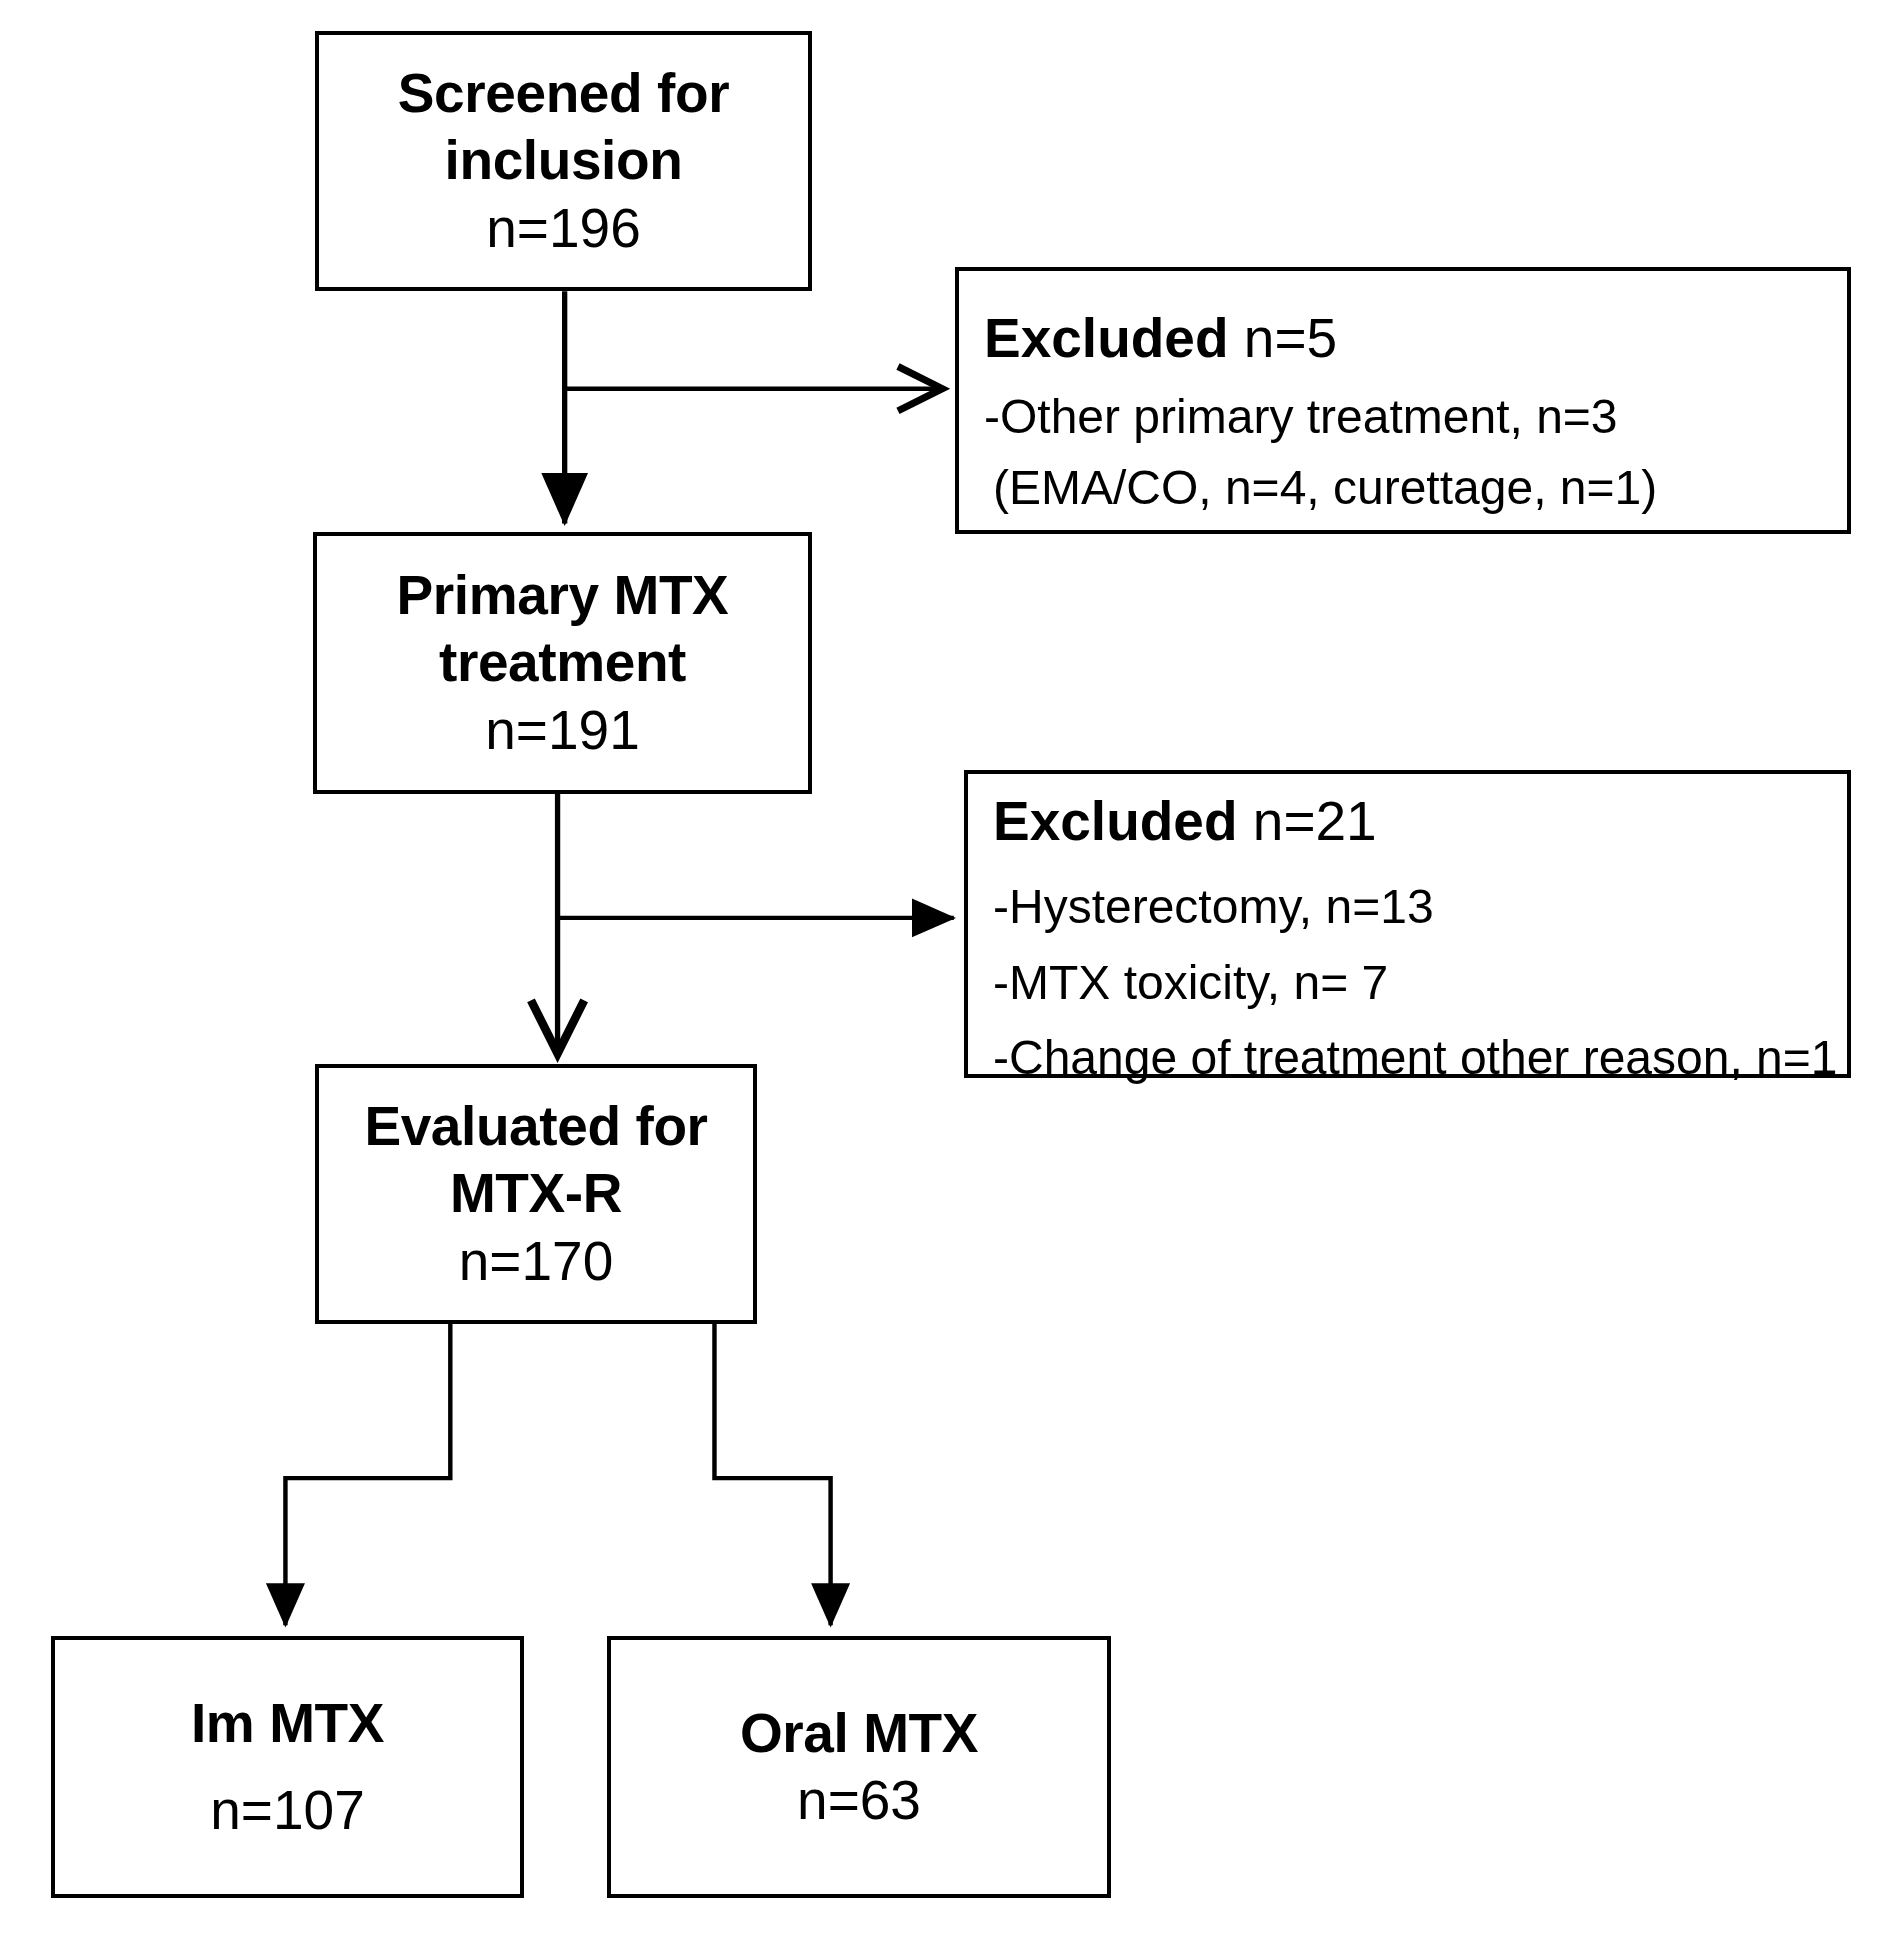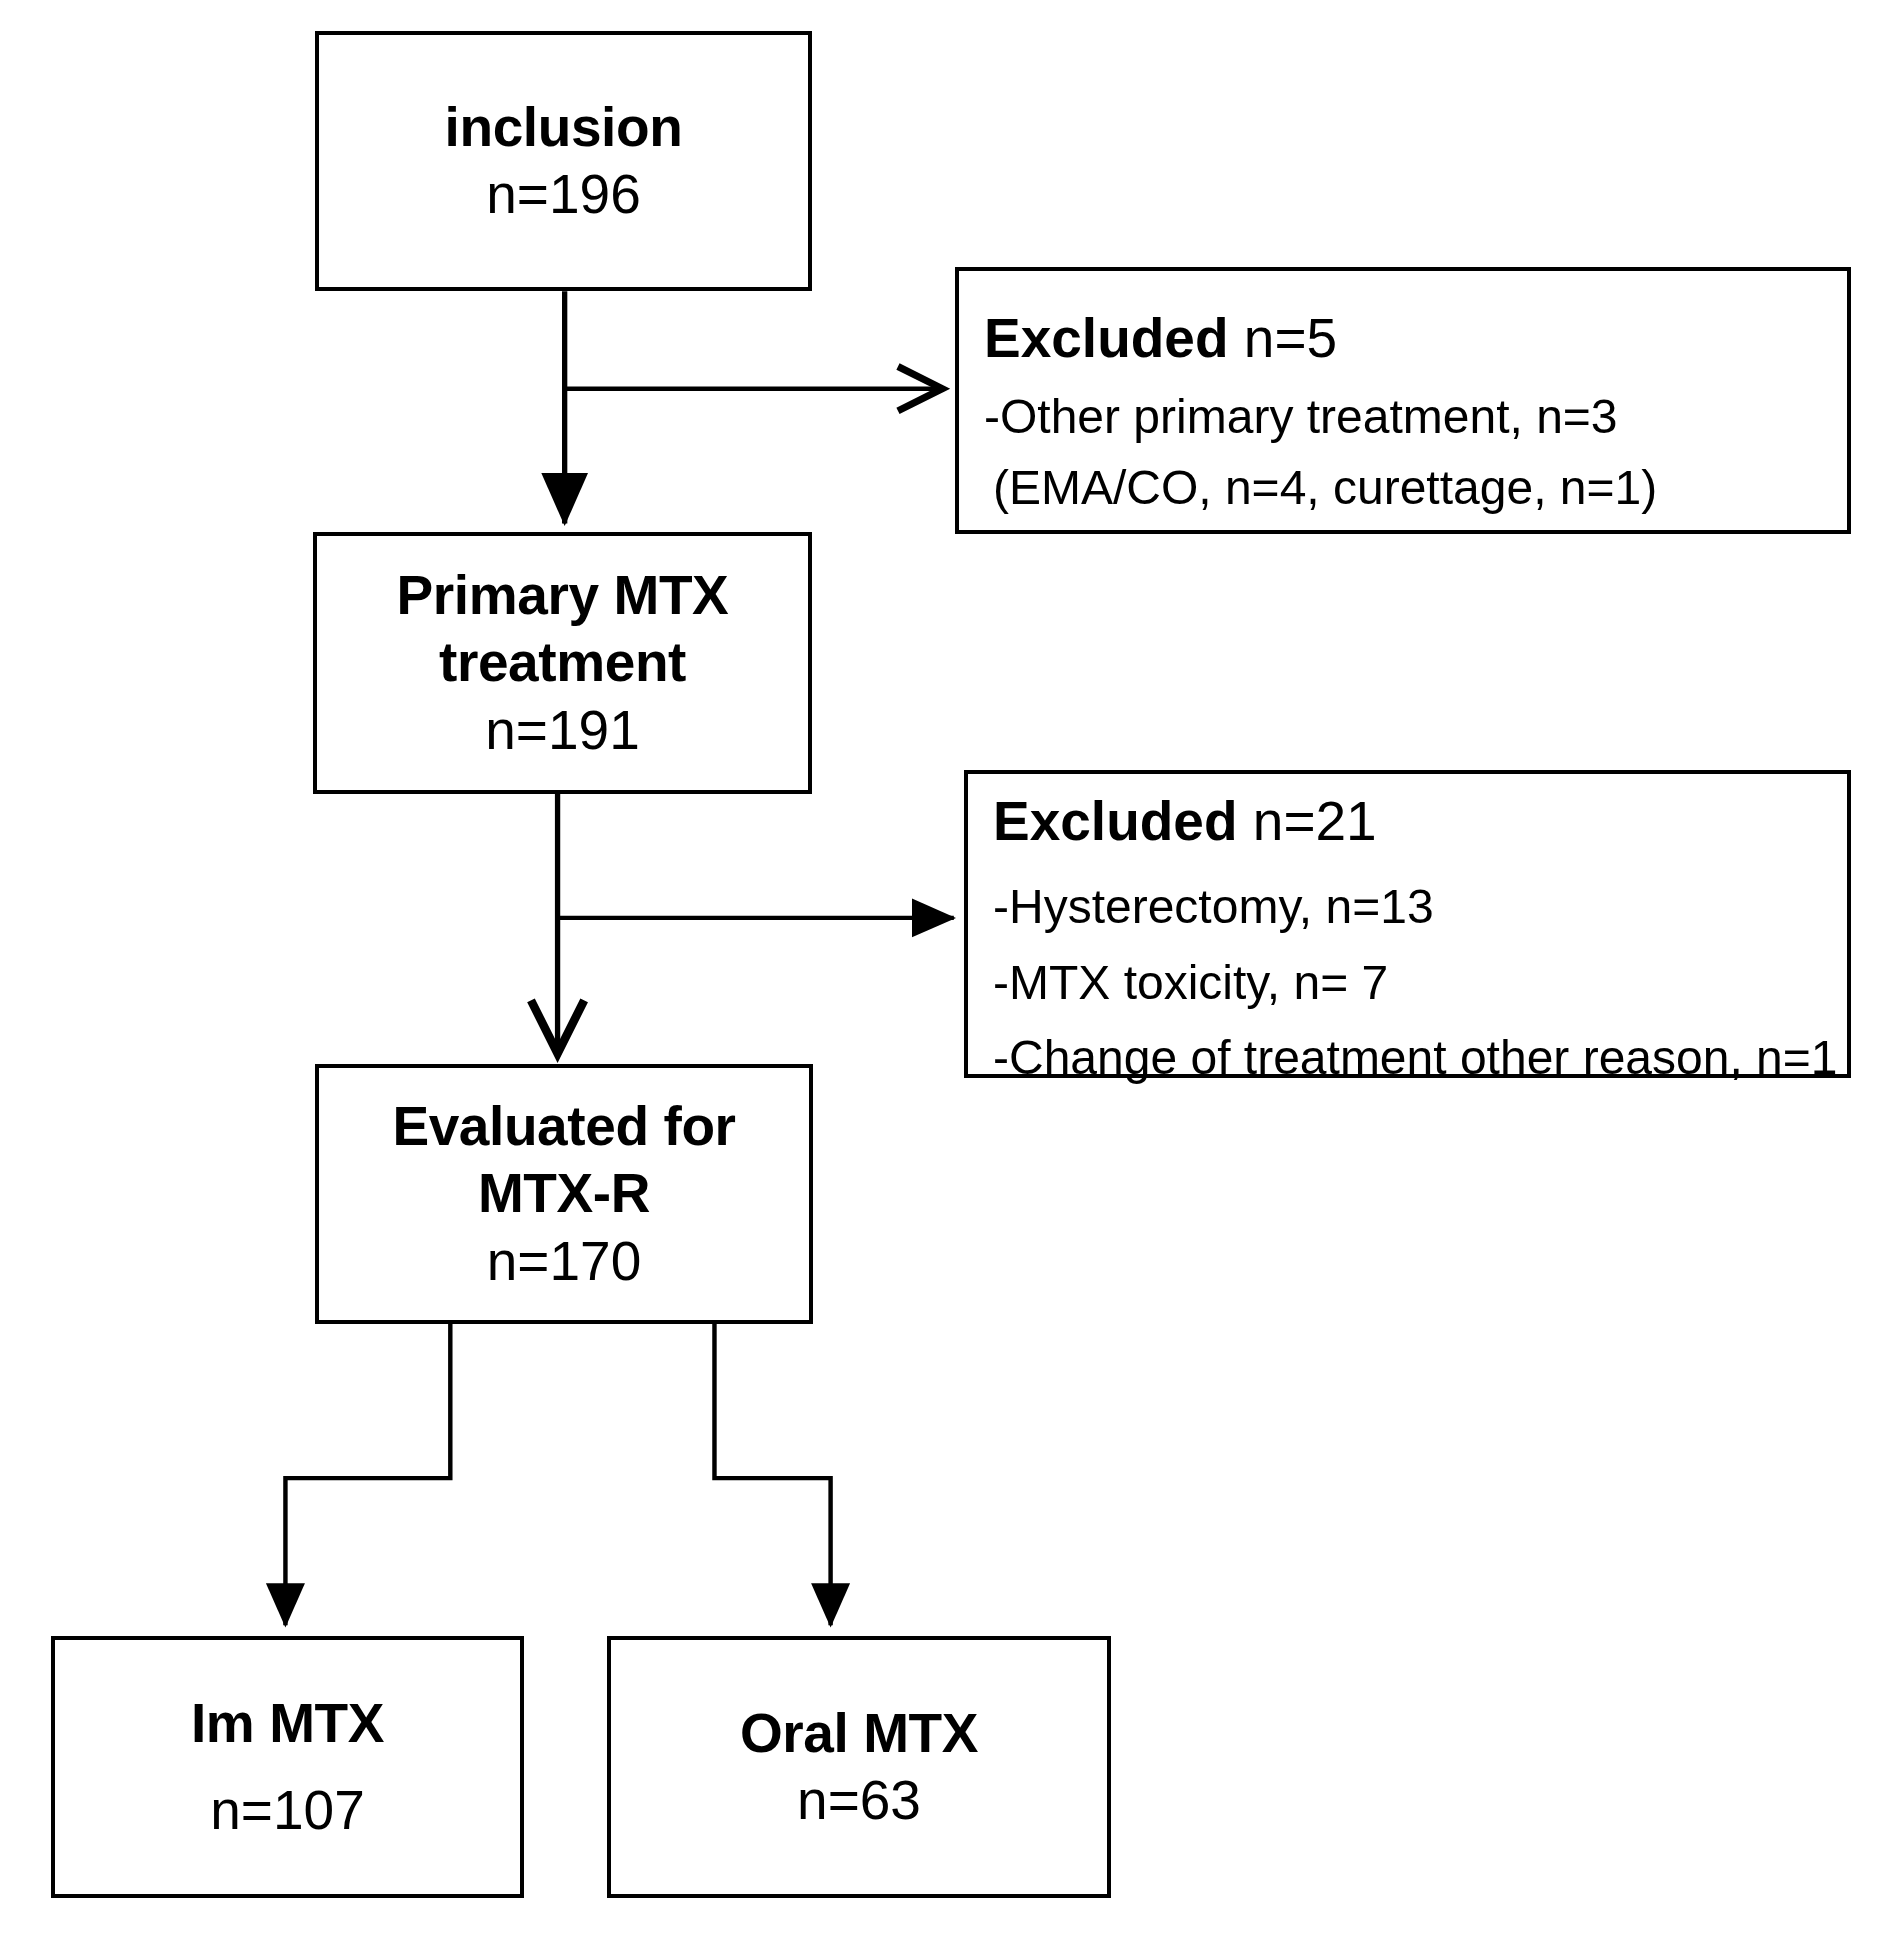--- a/index.html
+++ b/index.html
@@ -74,21 +74,21 @@
     line-height: 1.32;
     white-space: nowrap;
   }
   
   #box-screened   { left: 315px;  top: 31px;   width: 497px;  height: 260px; }
   #box-excluded-1 { left: 955px; top: 267px;  width: 896px; height: 267px;
                     padding: 23px 0 0 25px; }
   #box-primary    { left: 313px;  top: 532px;  width: 499px;  height: 262px; }
   #box-excluded-2 { left: 964px; top: 770px;  width: 887px; height: 308px;
                     padding: 30px 0 0 25px; }
-  #box-evaluated  { left: 315px;  top: 1064px; width: 498px;  height: 260px; }
+  #box-evaluated  { left: 315px;  top: 1064px; width: 442px;  height: 260px; }
   #box-im         { left: 51px;   top: 1636px; width: 473px;  height: 262px; gap: 20px; }
   #box-oral       { left: 607px;  top: 1636px; width: 504px;  height: 262px; }
 
   .excl-head-1 { margin-bottom: 14px; }
   .excl-head-2 { margin-bottom: 21px; }
   .excl-items-1 .excl-item + .excl-item { margin-top: 7px; }
   .excl-items-2 .excl-item + .excl-item { margin-top: 12px; }
   .indent { padding-left: 8.9px; }
 </style>
 </head>
@@ -128,20 +128,21 @@
     <g>
       <path d="M 508 1493 L 508 1667 L 322 1667 L 322 1833" fill="none" stroke="#000000" stroke-width="5" marker-end="url(#solidArrow)"></path>
     </g>
 
     <g>
       <path d="M 806 1493 L 806 1667 L 937 1667 L 937 1833" fill="none" stroke="#000000" stroke-width="5" marker-end="url(#solidArrow)"></path>
     </g>
   </svg>
 
   <div class="node-box" id="box-screened">
+    <div class="title-line">Screened for</div>
     <div class="title-line">inclusion</div>
     <div class="count-line">n=196</div>
   </div>
 
   <div class="node-box left-align" id="box-excluded-1">
     <div class="excl-head excl-head-1">
       <span class="strong">Excluded</span>
       <span class="normal">n=5</span>
     </div>
     <div class="excl-items-1">

